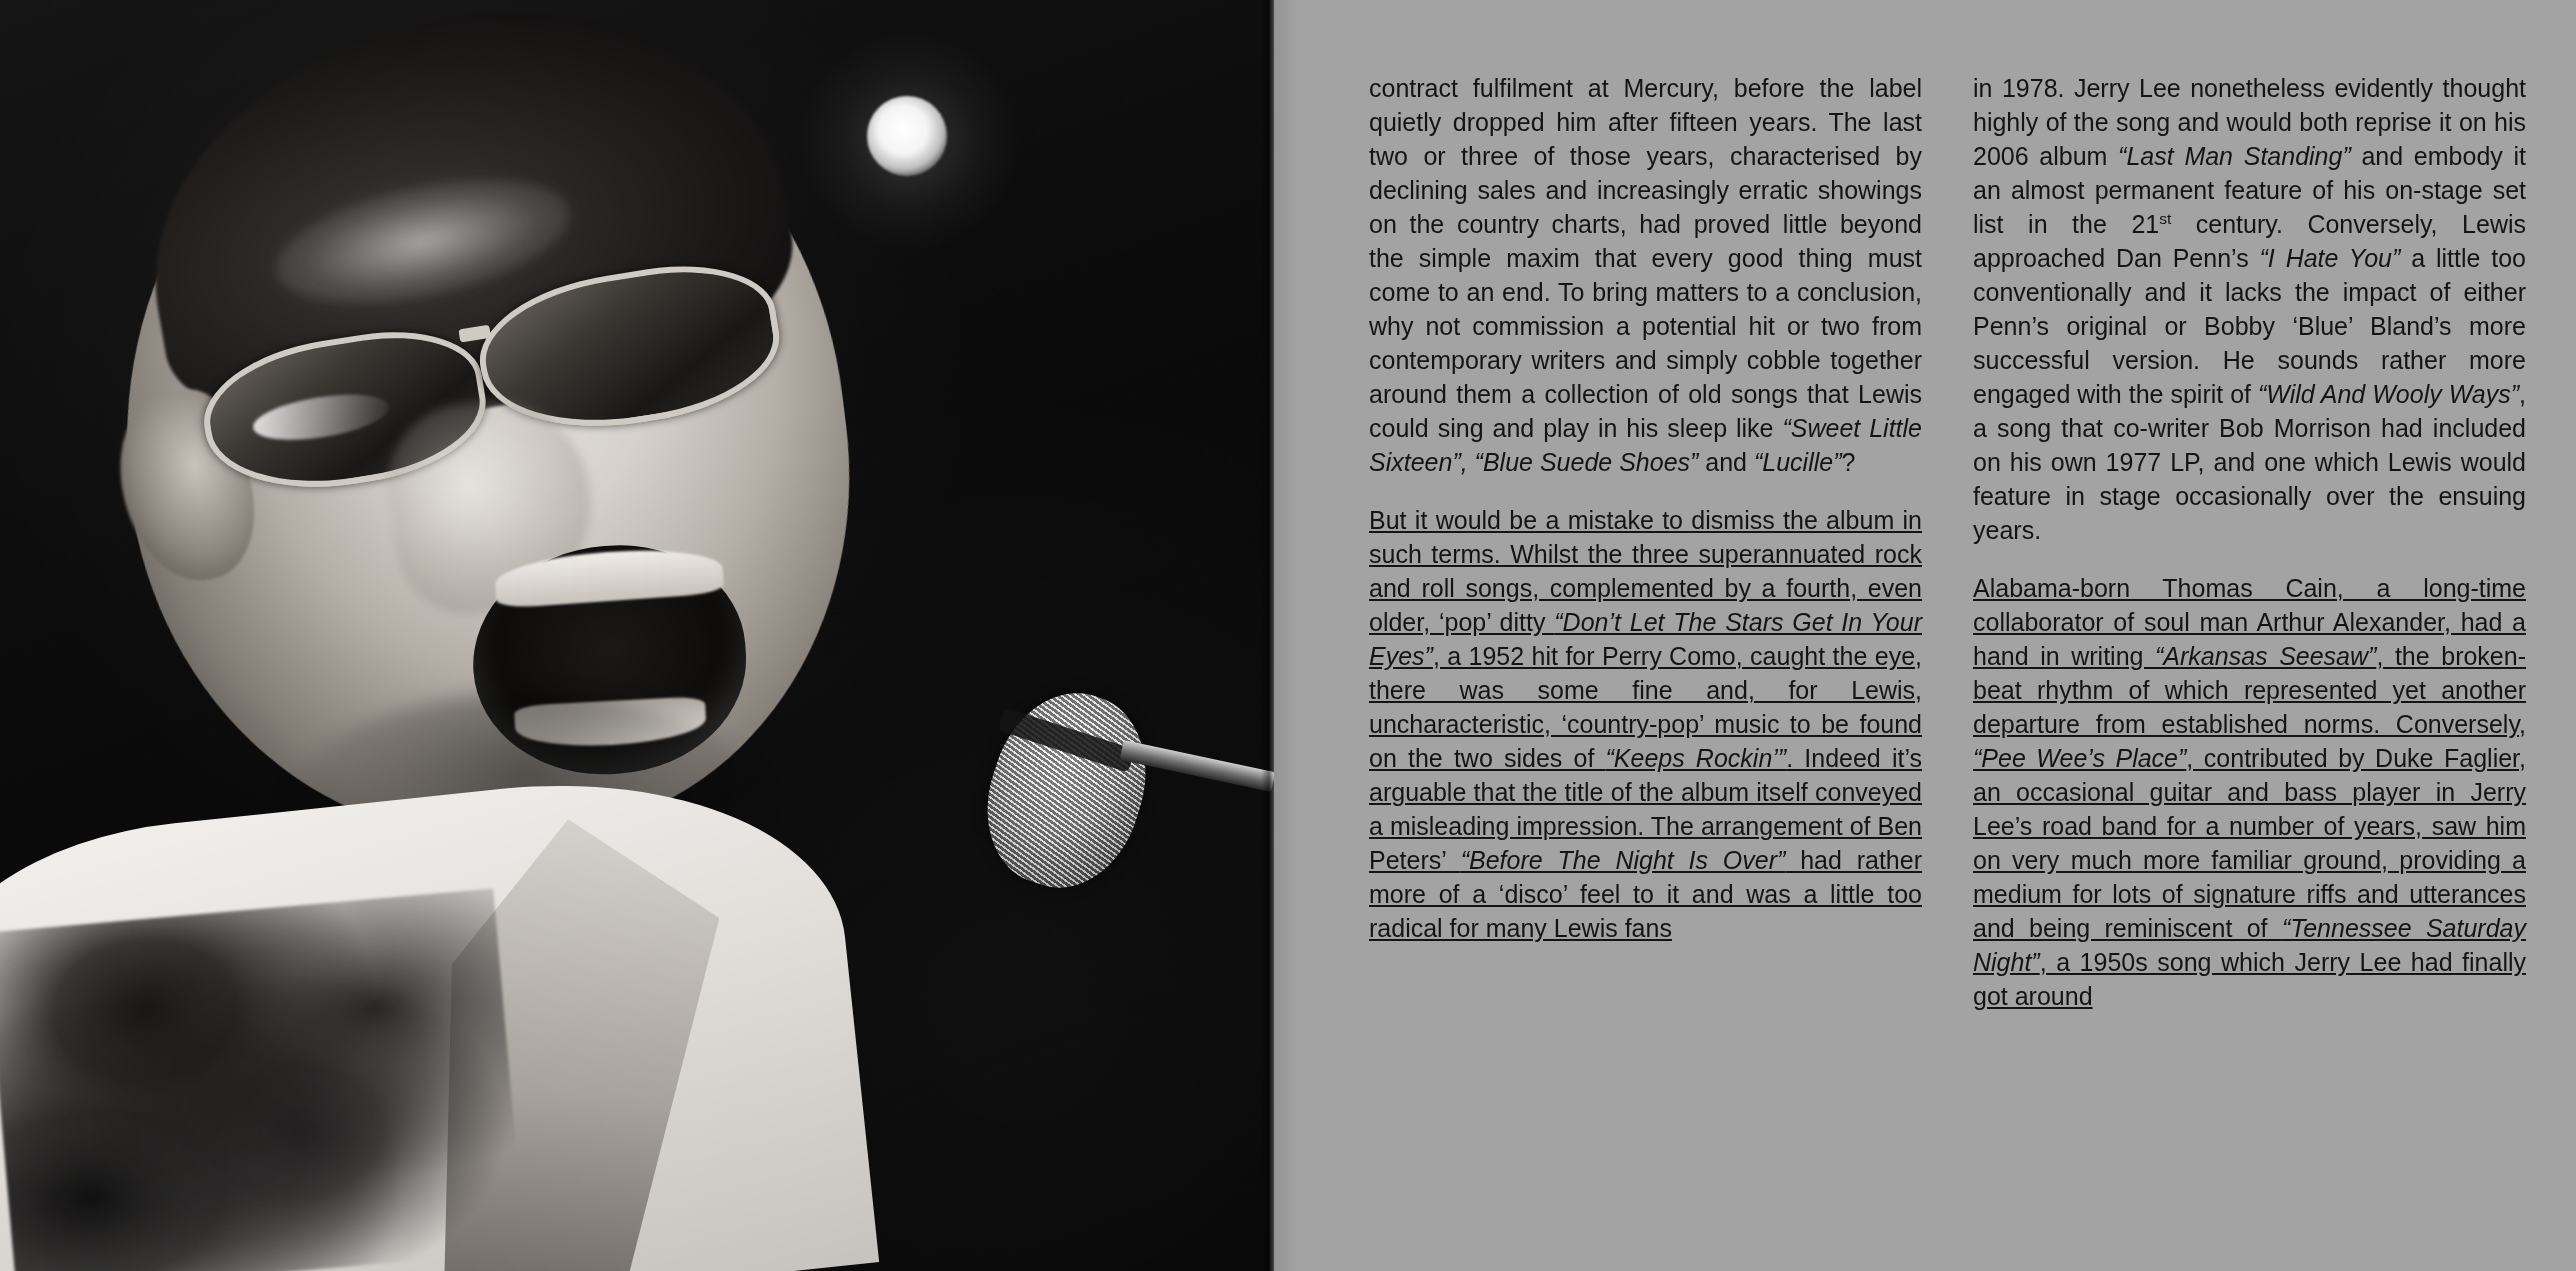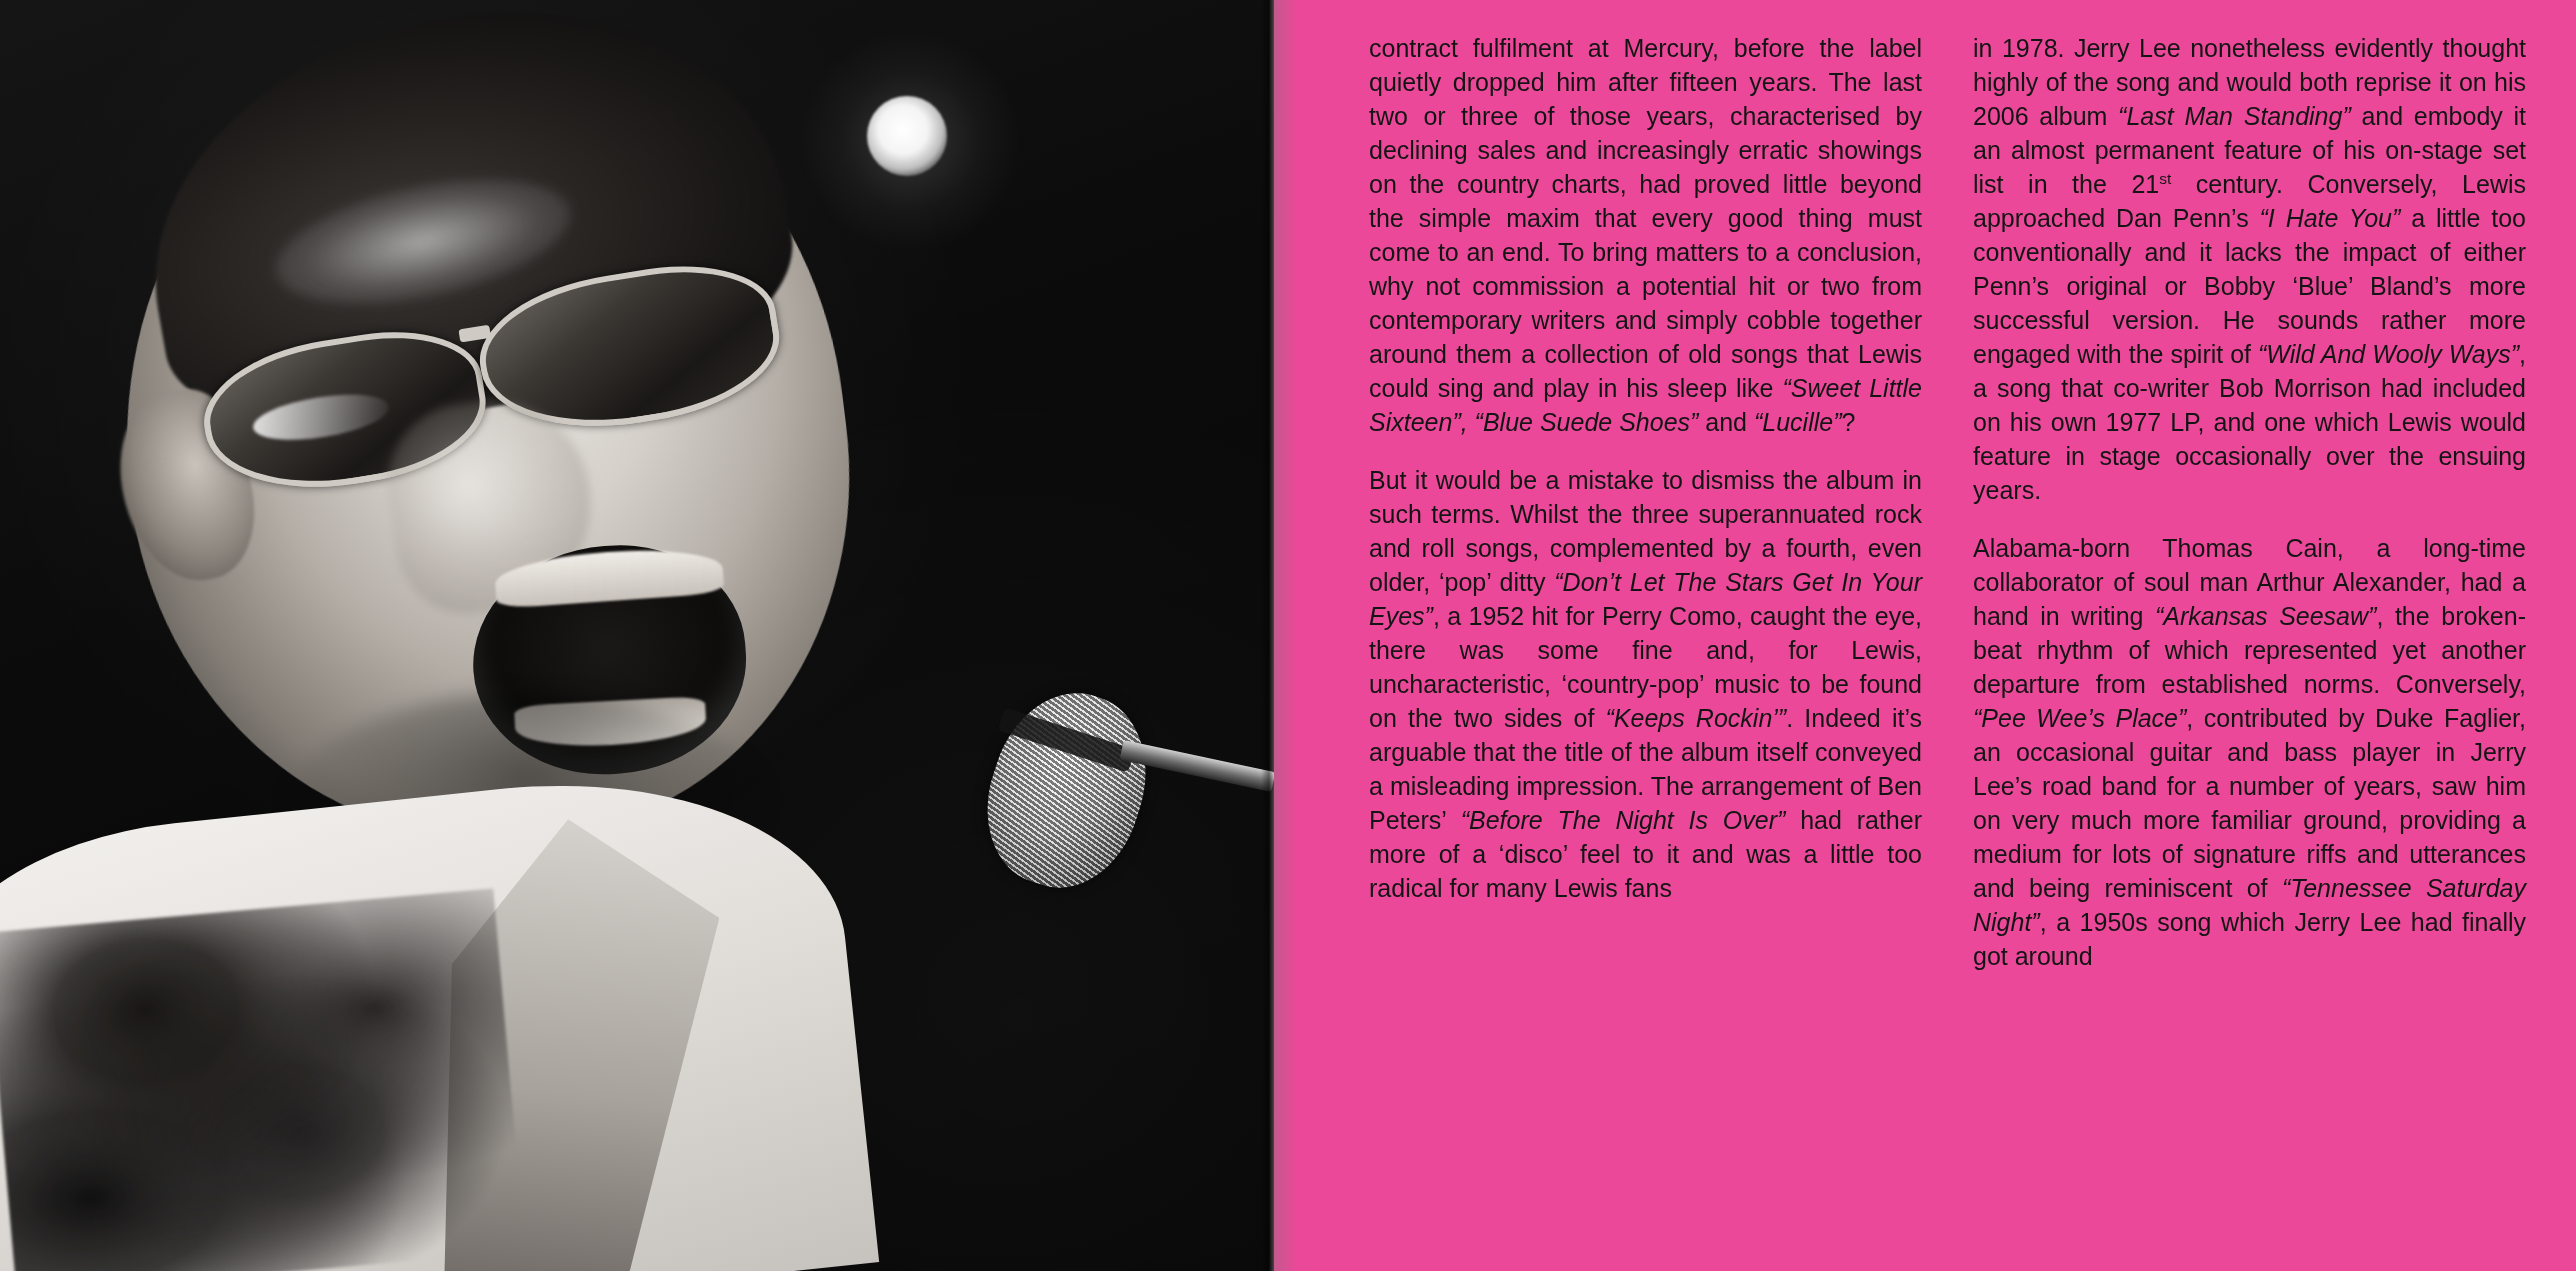--- a/index.html
+++ b/index.html
@@ -272,22 +272,22 @@
     top: 0;
     width: 12.7px;
     height: 100%;
     background: linear-gradient(90deg, rgba(0,0,0,0.0) 0%, rgba(0,0,0,0.45) 60%, rgba(255,255,255,0.25) 100%);
   }
 
   
   .text-page {
     position: relative;
     flex: 1 1 auto;
-    background: #ec4899;
-    padding: 31px 87px 36px 95px;
+    background: #a3a3a3;
+    padding: 71px 87px 36px 95px;
     height: 1272px;
     overflow: hidden;
   }
   .gutter-shadow {
     position: absolute;
     left: 0;
     top: 0;
     width: 24px;
     height: 100%;
     background: linear-gradient(90deg, rgba(120,120,120,0.35) 0%, rgba(255,255,255,0) 100%);
@@ -304,21 +304,21 @@
   p.body {
     margin: 0 0 24px 0;
     font-family: "Liberation Sans", sans-serif;
     font-size: 25px;
     line-height: 34px;
     color: #141414;
     text-align: justify;
     text-justify: inter-word;
     hyphens: none;
   }
-  p.body:last-child { margin-bottom: 0; }
+  p.body:last-child { margin-bottom: 0; text-decoration: underline; }
   em { font-style: italic; }
   sup {
     font-size: 0.62em;
     vertical-align: super;
     line-height: 0;
   }
 </style>
 </head>
 <body>
 

